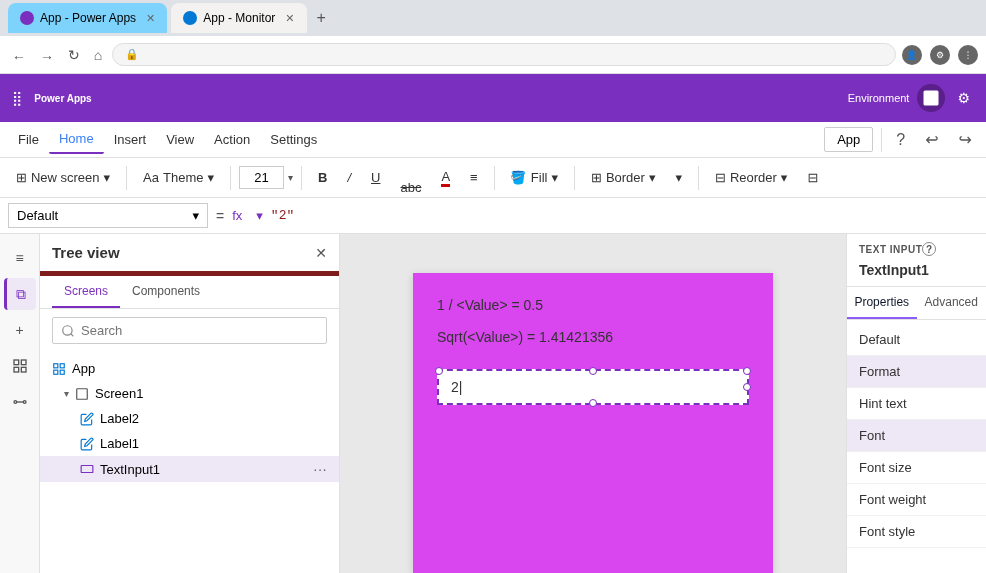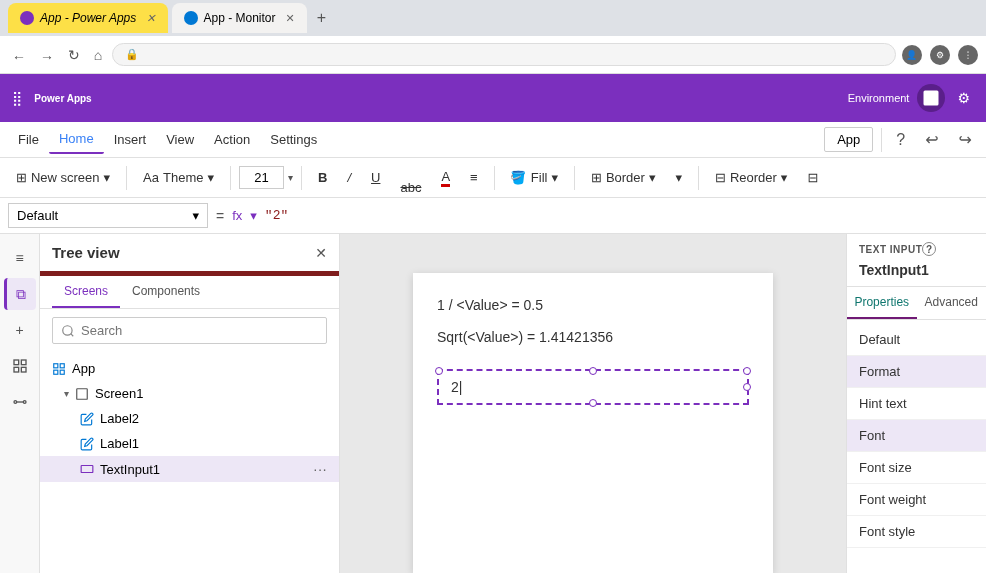--- a/index.html
+++ b/index.html
@@ -1,21 +1,21 @@
 <!DOCTYPE html>
 <html><head>
   <meta charset="utf-8">
   <style>
     * { box-sizing: border-box; margin: 0; padding: 0; }
     body { font-family: 'Segoe UI', Arial, sans-serif; font-size: 13px; background: #f3f2f1; overflow: hidden; }
 
     
     .browser-chrome { background: #dee1e6; height: 36px; display: flex; align-items: center; padding: 0 8px; gap: 4px; }
     .browser-tab { background: #f3f2f1; border-radius: 8px 8px 0 0; padding: 6px 12px; font-size: 12px; display: flex; align-items: center; gap: 6px; height: 30px; }
-    .browser-tab.active { background: #fde047; font-style: italic; }
+    .browser-tab.active { background: #7dd3fc; }
     .browser-tab .tab-icon { width: 14px; height: 14px; border-radius: 50%; display: inline-block; }
     .tab-icon-purple { background: #7b2fbe; }
     .tab-icon-blue { background: #0078d4; }
     .tab-close { color: #666; font-size: 11px; cursor: pointer; margin-left: 4px; }
     .tab-new { background: none; border: none; font-size: 16px; color: #555; cursor: pointer; padding: 0 6px; }
     .browser-nav { background: #fff; height: 38px; display: flex; align-items: center; padding: 0 8px; gap: 6px; border-bottom: 1px solid #ddd; }
     .nav-btn { background: none; border: none; color: #555; font-size: 14px; cursor: pointer; padding: 4px; }
     .address-bar { flex: 1; background: #f5f5f5; border: 1px solid #ddd; border-radius: 20px; padding: 4px 12px; font-size: 12px; color: #333; display: flex; align-items: center; gap: 6px; }
     .address-bar-lock { color: #555; font-size: 11px; }
     .nav-icons { display: flex; gap: 8px; }
@@ -43,21 +43,21 @@
     .toolbar-separator { width: 1px; height: 24px; background: #ddd; margin: 0 4px; }
     .font-size-input { width: 45px; border: 1px solid #ccc; padding: 3px 4px; font-size: 13px; text-align: center; }
     .bold-btn { font-weight: bold; }
     .italic-btn { font-style: italic; }
     .underline-btn { text-decoration: underline; }
 
     
     .formula-bar { background: white; height: 36px; display: flex; align-items: center; padding: 0 8px; gap: 8px; border-bottom: 1px solid #e0e0e0; }
     .prop-selector { flex: 0 0 200px; border: 1px solid #ccc; padding: 4px 8px; font-size: 13px; background: white; display: flex; align-items: center; justify-content: space-between; cursor: pointer; }
     .equals-sign { color: #555; font-size: 14px; }
-    .fx-btn { color: #7b2fbe; font-weight: 500; font-size: 13px; cursor: pointer; display: flex; align-items: center; gap: 8px; }
+    .fx-btn { color: #7b2fbe; font-weight: 500; font-size: 13px; cursor: pointer; display: flex; align-items: center; gap: 14px; }
     .formula-value { color: #8B1A1A; font-size: 13px; font-family: 'Courier New', monospace; }
 
     
     .main-layout { display: flex; height: calc(573px - 36px - 48px - 36px - 40px - 36px); }
 
     
     .left-icons { width: 40px; background: #f8f8f8; border-right: 1px solid #e0e0e0; display: flex; flex-direction: column; align-items: center; padding: 8px 0; gap: 4px; }
     .left-icon { width: 32px; height: 32px; display: flex; align-items: center; justify-content: center; cursor: pointer; border-radius: 4px; color: #555; font-size: 14px; }
     .left-icon:hover, .left-icon.active { background: #ede7f6; color: #7b2fbe; }
     .left-icon.active { border-left: 3px solid #7b2fbe; }
@@ -76,38 +76,38 @@
     .tree-items { flex: 1; overflow-y: auto; padding: 4px 0; }
     .tree-item { display: flex; align-items: center; padding: 5px 12px; cursor: pointer; font-size: 13px; gap: 6px; }
     .tree-item.selected { background: #ede7f6; }
     .tree-item .chevron { font-size: 10px; color: #666; }
     .tree-item .more-btn { margin-left: auto; font-size: 14px; color: #666; }
     .indent-1 { padding-left: 24px; }
     .indent-2 { padding-left: 40px; }
 
     
     .canvas-area { flex: 1; background: #e8e8e8; display: flex; align-items: center; justify-content: center; overflow: hidden; }
-    .canvas-frame { background: #ffffff; width: 360px; height: 300px; box-shadow: 0 2px 8px rgba(0,0,0,0.15); position: relative; display: flex; flex-direction: column; gap: 16px; padding: 24px; }
+    .canvas-frame { background: #d946ef; width: 360px; height: 300px; box-shadow: 0 2px 8px rgba(0,0,0,0.15); position: relative; display: flex; flex-direction: column; gap: 16px; padding: 24px; }
     .canvas-text { font-size: 14px; color: #333; }
     .text-input-box { border: 2px dashed #7b2fbe; position: relative; padding: 8px 12px; margin-top: 8px; background: white; }
     .text-input-box .resize-handle { width: 8px; height: 8px; background: white; border: 1px solid #7b2fbe; border-radius: 50%; position: absolute; }
     .resize-top-left { top: -4px; left: -4px; }
     .resize-top-mid { top: -4px; left: 50%; transform: translateX(-50%); }
     .resize-top-right { top: -4px; right: -4px; }
     .resize-mid-right { top: 50%; right: -4px; transform: translateY(-50%); }
     .resize-bot-mid { bottom: -4px; left: 50%; transform: translateX(-50%); }
     .text-cursor { font-size: 14px; color: #333; }
 
     
     .right-panel { width: 140px; background: white; border-left: 1px solid #e0e0e0; display: flex; flex-direction: column; }
     .panel-label { font-size: 10px; font-weight: 600; color: #555; letter-spacing: 0.5px; padding: 8px 12px 4px; text-transform: uppercase; display: flex; align-items: center; }
     .panel-name { font-size: 14px; font-weight: 600; color: #333; padding: 2px 12px 8px; border-bottom: 1px solid #e0e0e0; }
     .panel-tabs { display: flex; border-bottom: 1px solid #e0e0e0; }
     .panel-tab { flex: 1; padding: 8px 4px; text-align: center; font-size: 12px; cursor: pointer; color: #555; }
-    .panel-tab.active { border-bottom: 2px solid #701a75; color: #0f766e; }
+    .panel-tab.active { border-bottom: 2px solid #8b5cf6; color: #0f172a; }
     .panel-props { padding: 4px 0; }
     .prop-item { padding: 8px 12px; font-size: 13px; color: #333; cursor: pointer; border-bottom: 1px solid #f0f0f0; }
     .prop-item.highlighted { background: #ede7f6; }
   </style>
 </head>
 <body>
 
 <div class="browser-chrome">
   <div class="browser-tab active">
     <span class="tab-icon tab-icon-purple"></span>

